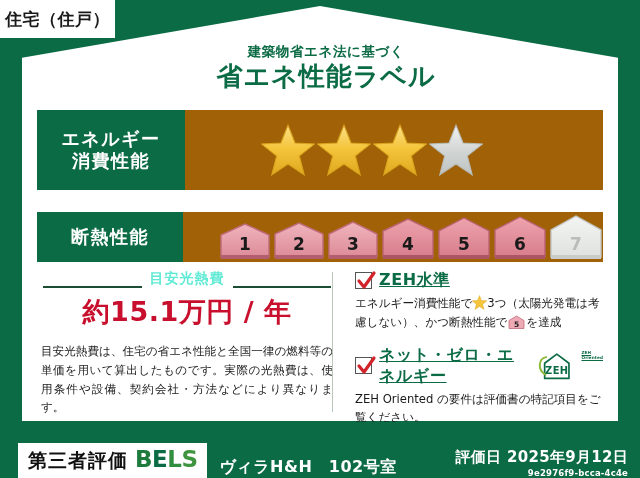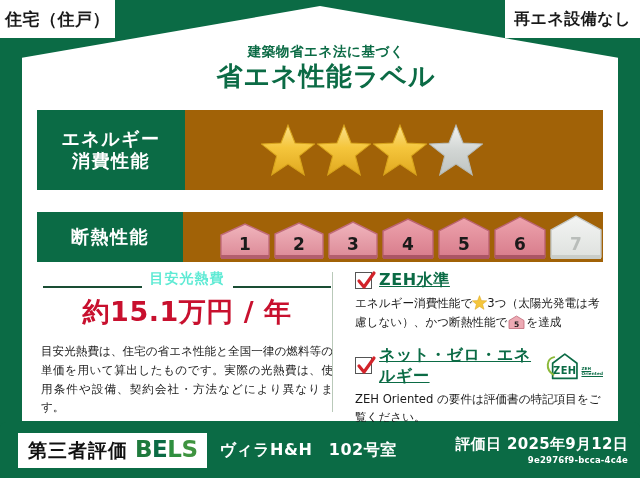--- a/index.html
+++ b/index.html
@@ -129,31 +129,31 @@
     position: relative; flex: none;
   }
   .chk svg { position: absolute; left: -1px; top: -3px; }
   .zeh-note {
     font-size: 11.6px; color: #1a1a1a; line-height: 1.62;
     margin-top: 3px;
   }
   .inline-star { vertical-align: -3px; }
   .inline-badge { vertical-align: -4px; margin: 0 1px; }
   #zeh-block-2 { margin-top: 13px; }
-  #zeh-logo { display: inline-flex; align-items: flex-end; gap: 1px; margin-left: 2px; vertical-align: -6px; }
+  #zeh-logo { display: inline-flex; gap: 9px; margin-left: 2px; vertical-align: -6px; }
   #zeh-oriented-txt {
     font-size: 4.2px; color: #0b6b45; font-weight: bold;
     line-height: 1.15; letter-spacing: .1px; padding-bottom: 3px; white-space: pre;
   }
 
   
   #bottom-bar {
     position: absolute; left: 0; bottom: 0; width: 640px; height: 56px;
     background: #0b6b45; z-index: 9;
-    display: flex; align-items: center; border-radius: 6px;
+    display: flex; align-items: flex-end; border-radius: 6px;
   }
   #bels-box {
     margin-left: 18px; background: #ffffff;
     padding: 3px 10px 4px 10px;
     display: flex; align-items: baseline; gap: 7px;
   }
   #bels-third { font-size: 19px; font-weight: bold; color: #111; letter-spacing: 1px; }
   #bels-word { font-size: 23px; font-weight: bold; letter-spacing: -.5px; }
   #bels-word .b1 { color: #1f7a3d; }
   #bels-word .b2 { color: #0b6b45; }
@@ -168,21 +168,20 @@
   }
   #eval-date { font-size: 15px; font-weight: bold; letter-spacing: .3px; }
   #eval-id { font-size: 8.5px; font-weight: bold; margin-top: 1px; letter-spacing: .2px; }
 </style>
 </head>
 <body>
 
 <div id="plate">
 
   <div id="tag-left" class="corner-tag">住宅（住戸）</div>
-  <div id="tag-right" class="corner-tag">再エネ設備なし</div>
 
   <div id="house">
     <div id="roof"></div>
     <div id="body-card"></div>
 
     <div id="title-wrap">
       <div id="title-sub">建築物省エネ法に基づく</div>
       <div id="title-main">省エネ性能ラベル</div>
     </div>
 

